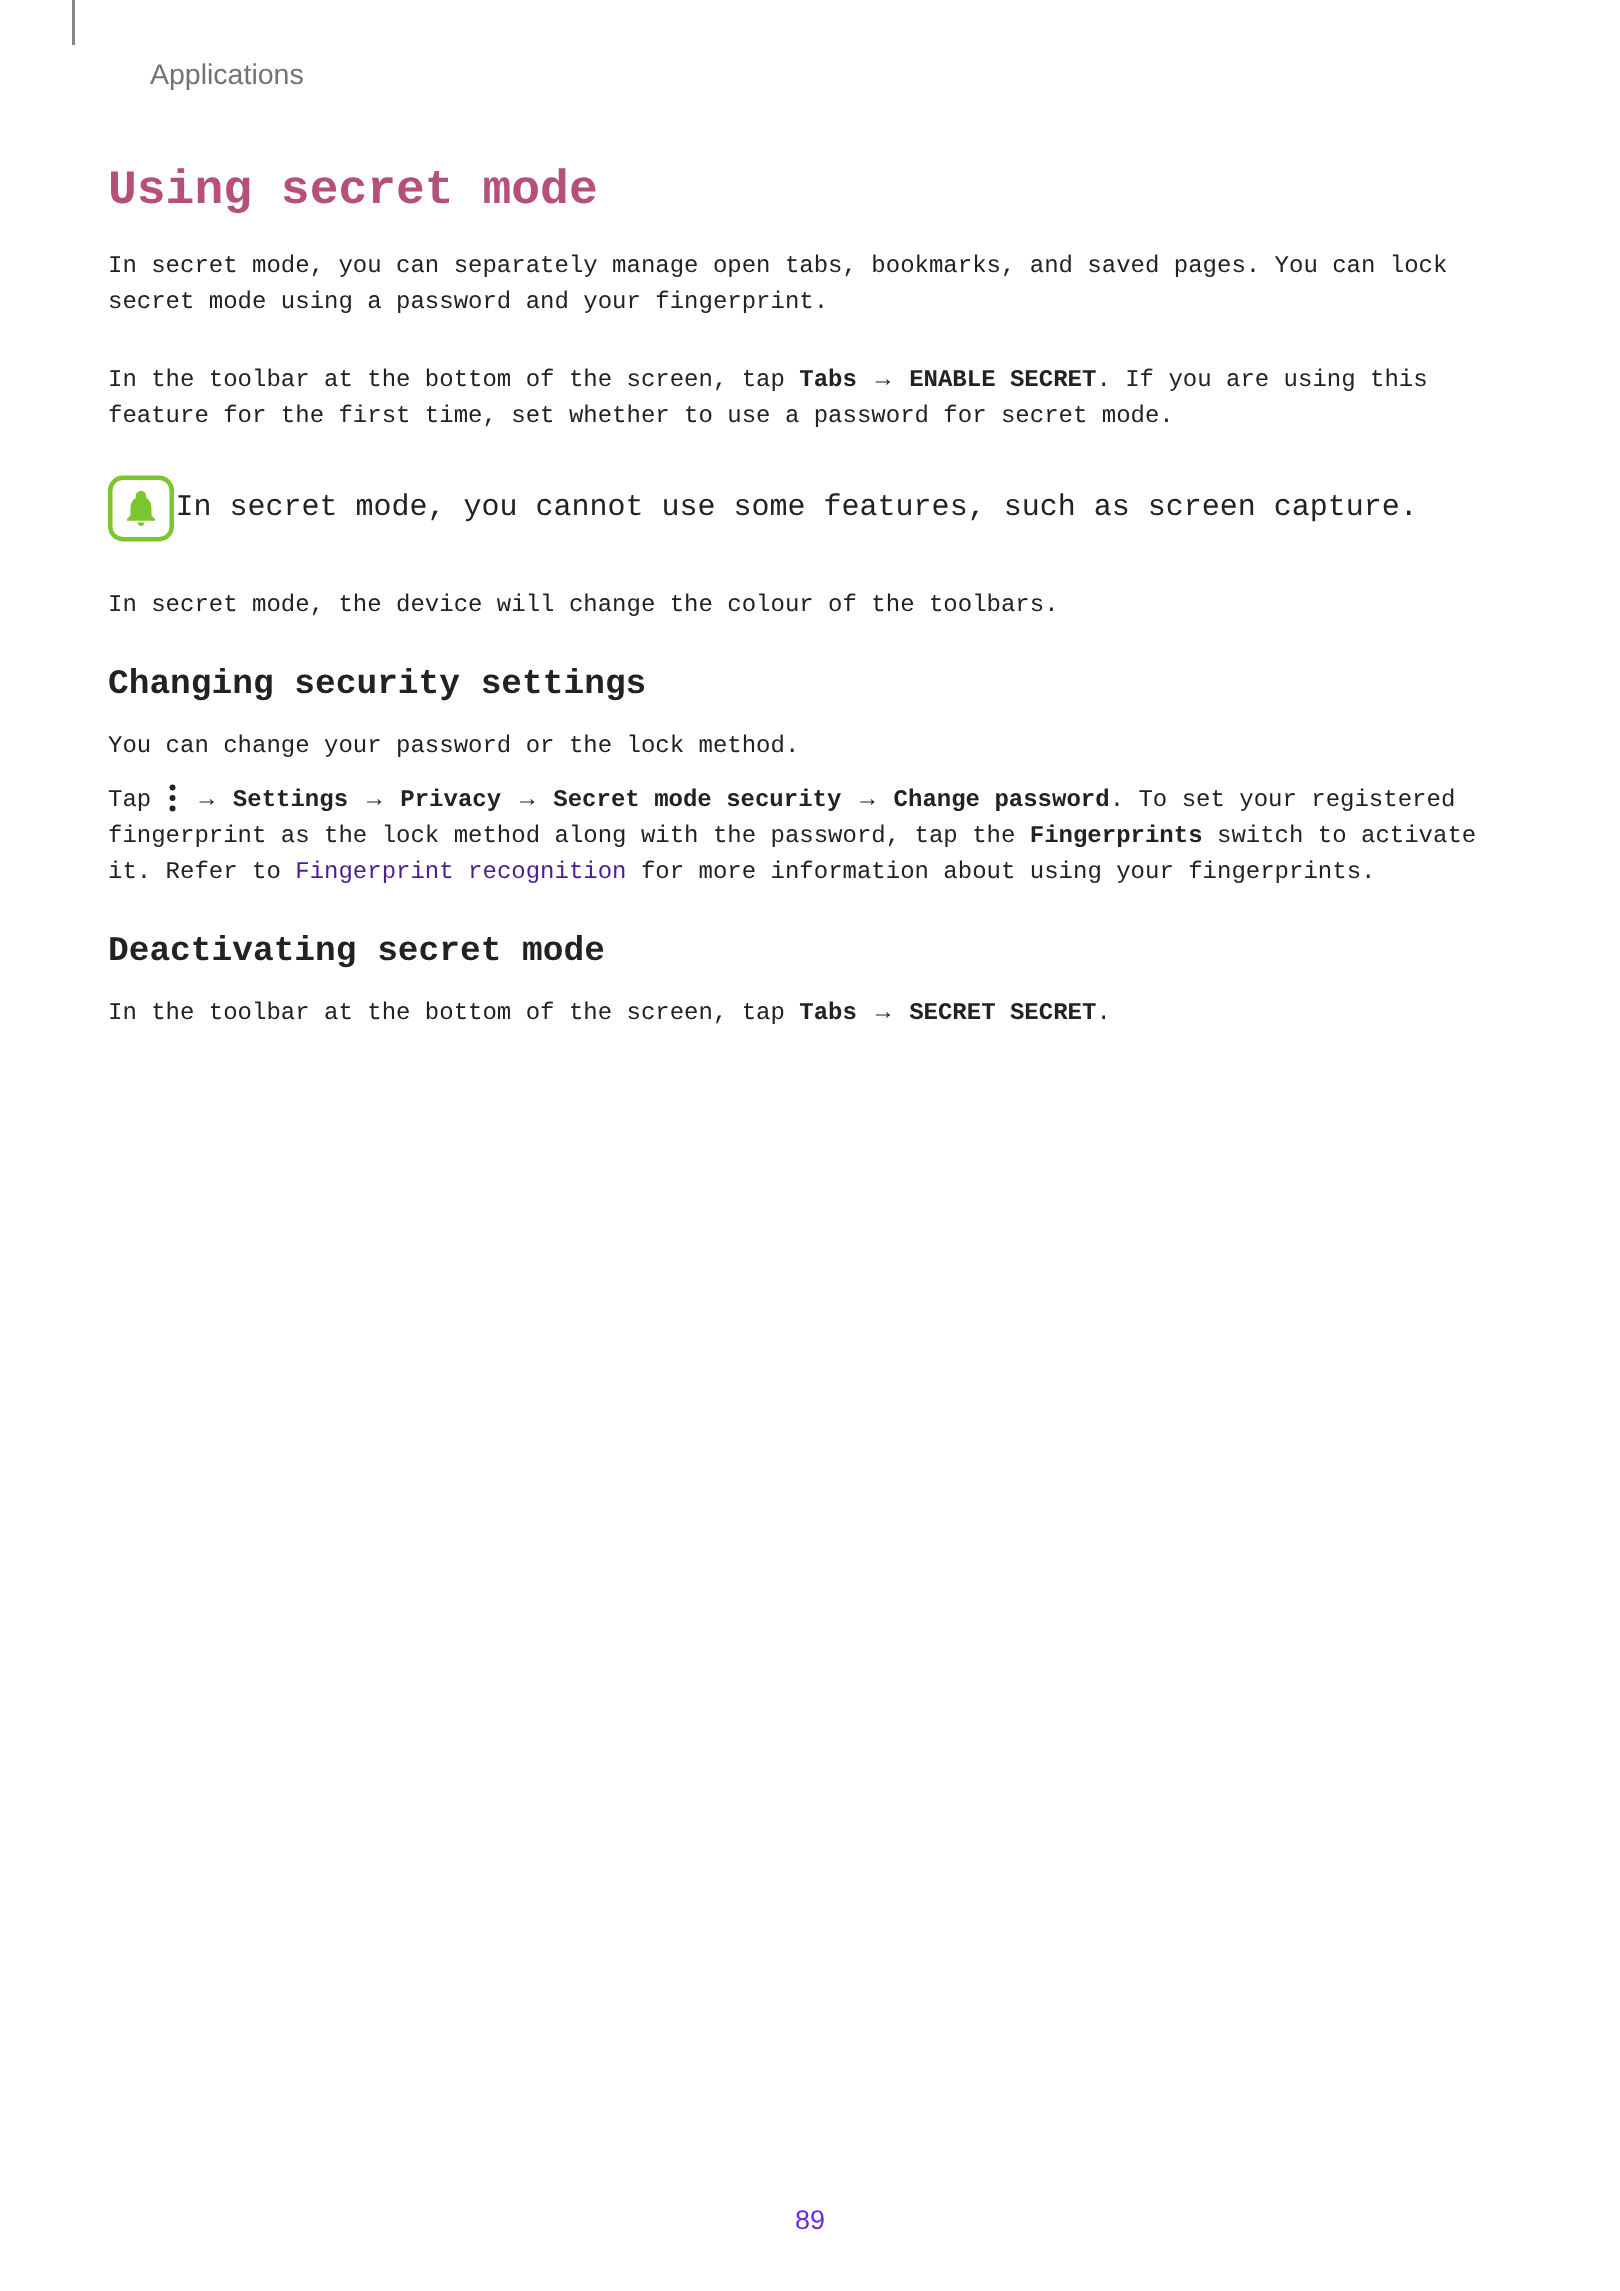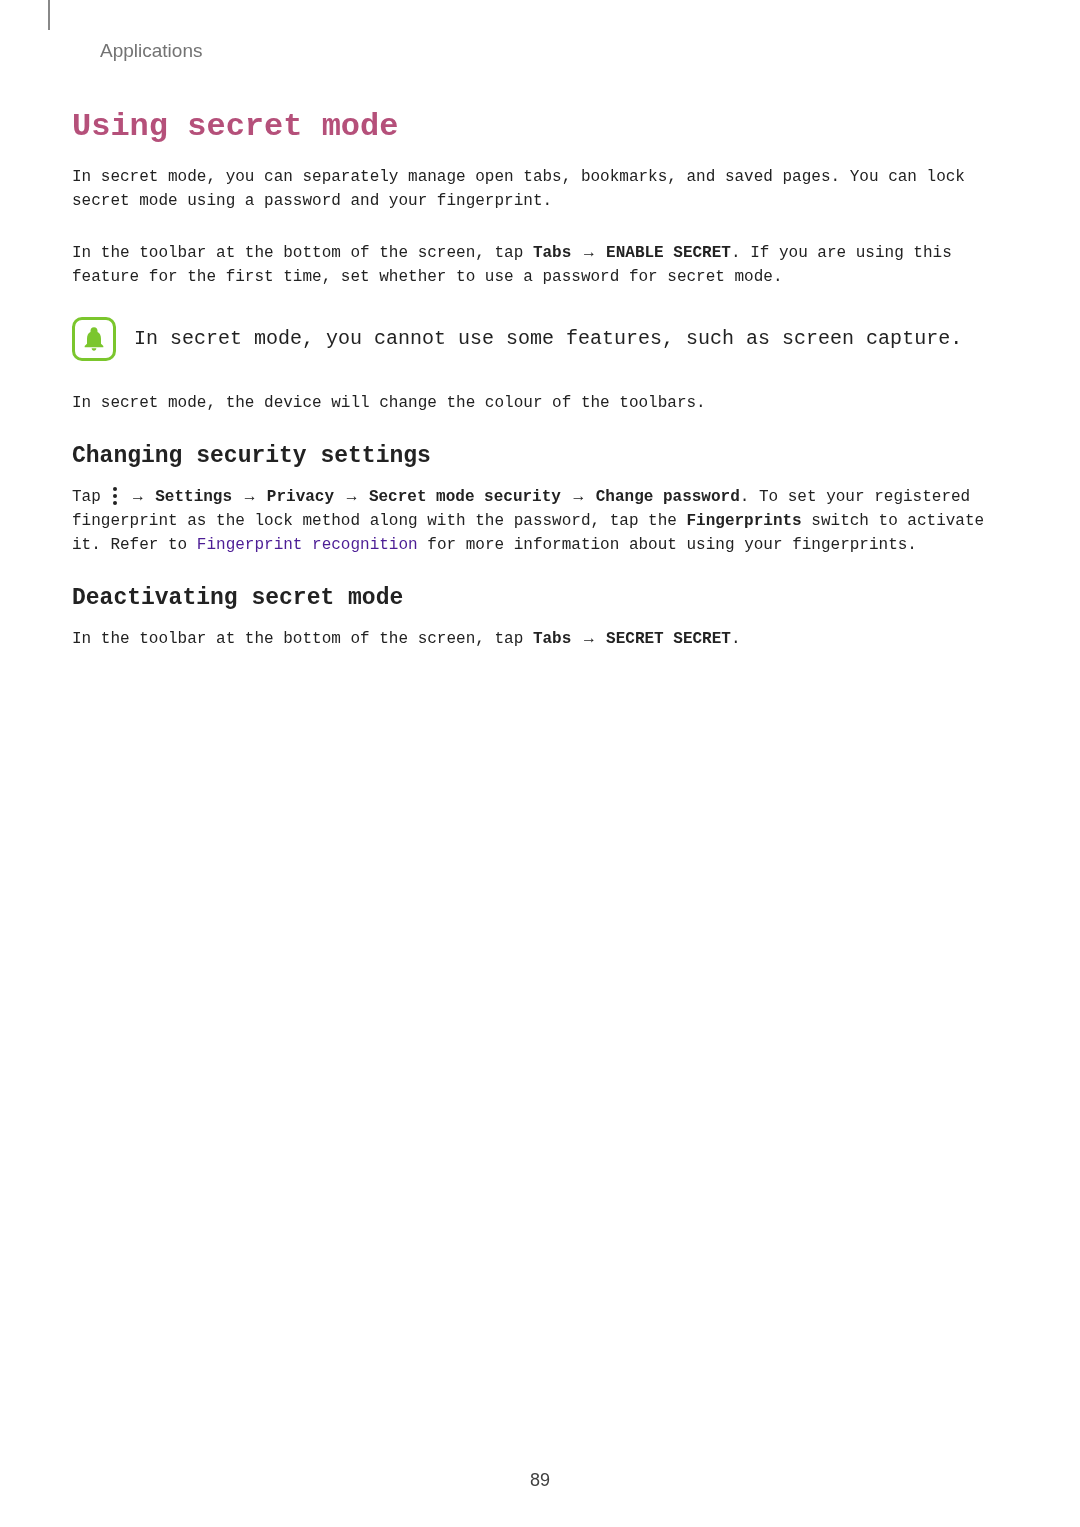--- a/index.html
+++ b/index.html
@@ -58,21 +58,21 @@
     }
     .bold {
       font-weight: 700;
     }
     .arrow {
       padding: 0 3px;
     }
     .note-wrapper {
       display: flex;
       align-items: center;
-      gap: 18px;
+      gap: 1px;
       margin-bottom: 30px;
       margin-top: 4px;
     }
     .note-icon {
       flex-shrink: 0;
       width: 44px;
       height: 44px;
       border: 3px solid #7bc62d;
       border-radius: 10px;
       display: flex;
@@ -115,21 +115,21 @@
       border-radius: 50%;
       display: block;
     }
     .page-number {
       position: absolute;
       bottom: 36px;
       left: 0;
       right: 0;
       text-align: center;
       font-size: 18px;
-      color: #404040;
+      color: #6d28d9;
     }
   </style>
 </head>
 <body>
 
 <div class="page-marker"></div>
 
 <div class="header-label">Applications</div>
 
 <div class="content">
@@ -149,20 +149,21 @@
         <path d="M12 2 C10 2 9 3.5 9 5 L9 6 C7 7 6 9 6 12 L6 16 L4 18 L4 19 L20 19 L20 18 L18 16 L18 12 C18 9 17 7 15 6 L15 5 C15 3.5 14 2 12 2 Z M10 20 C10 21.1 10.9 22 12 22 C13.1 22 14 21.1 14 20 Z"></path>
       </svg>
     </div>
     <div class="note-text">In secret mode, you cannot use some features, such as screen capture.</div>
   </div>
 
   <p class="body-text">In secret mode, the device will change the colour of the toolbars.</p>
 
   <h2 class="h2 section-spacing-2">Changing security settings</h2>
 
+  <p class="body-text" style="margin-bottom: 12px;">You can change your password or the lock method.</p>
 
   <p class="body-text">
     <span>Tap </span><span class="more-dots">
         <span></span>
         <span></span>
         <span></span>
       </span><span class="arrow"> → </span><span class="bold">Settings</span><span class="arrow"> → </span><span class="bold">Privacy</span><span class="arrow"> → </span><span class="bold">Secret mode security</span><span class="arrow"> → </span><span class="bold">Change password</span><span>. To set your registered fingerprint as the lock method along with the password, tap the </span><span class="bold">Fingerprints</span><span> switch to activate it. Refer to </span><span class="link">Fingerprint recognition</span><span> for more information about using your fingerprints.</span>
   </p>
 
   <h2 class="h2 section-spacing-2">Deactivating secret mode</h2>

